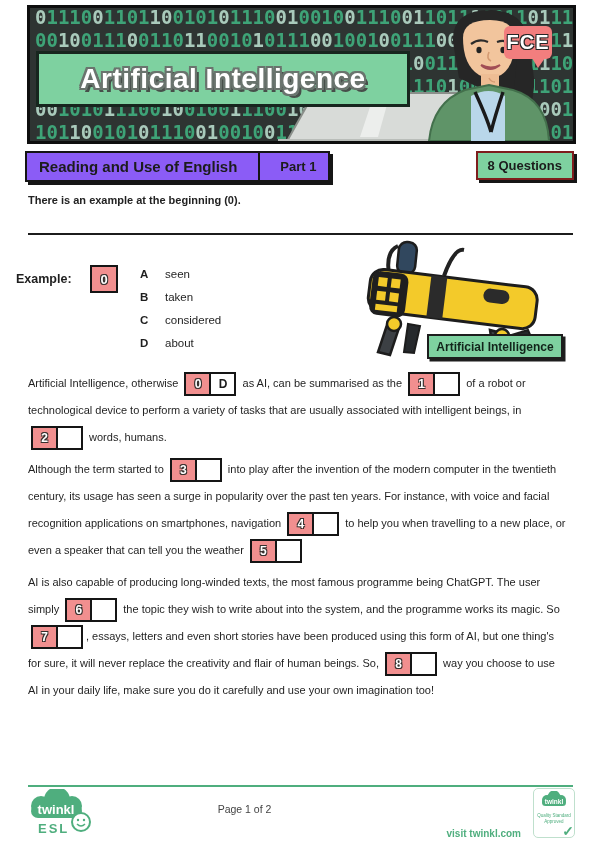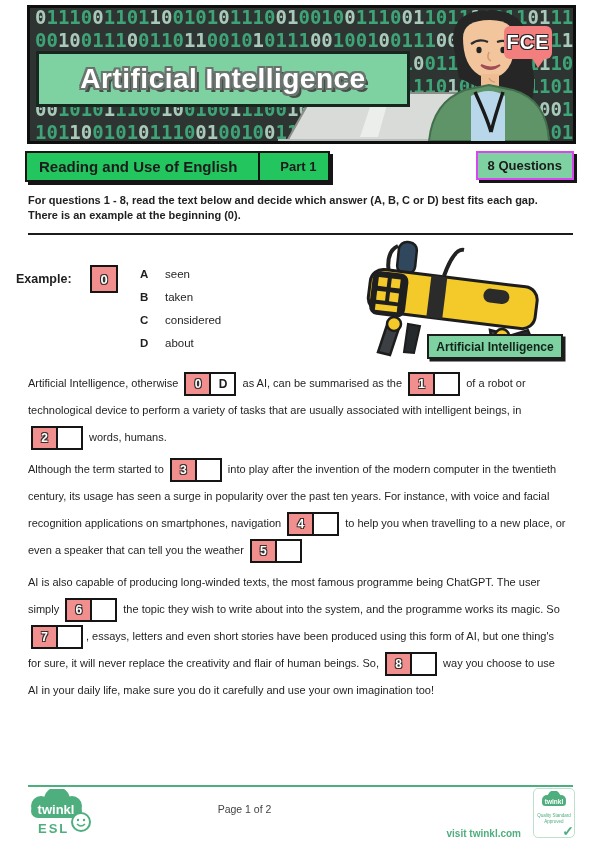--- a/index.html
+++ b/index.html
@@ -24,28 +24,28 @@
   #fce-bubble{position:absolute;right:21px;top:18px;width:48px;height:33px;background:#f27e7e;
               border-radius:6px;display:flex;align-items:center;justify-content:center;}
   #fce-bubble:after{content:"";position:absolute;left:28px;bottom:-9px;width:0;height:0;
               border-left:6px solid transparent;border-right:7px solid transparent;
               border-top:10px solid #f27e7e;}
   #fce-bubble span{color:#fff;font-weight:800;font-size:20px;letter-spacing:1px;
       text-shadow:-1px -1px 0 #262626,1px -1px 0 #262626,-1px 1px 0 #262626,1px 1px 0 #262626;}
 
   
   #section-bar{position:absolute;left:25px;top:151px;height:27px;display:flex;
-               background:#22c55e;border:2px solid #151515;box-shadow:3px 3px 0 #151515;gap:9px;}
+               background:#8b5cf6;border:2px solid #151515;box-shadow:3px 3px 0 #151515;gap:9px;}
   #section-bar .seg1{padding:0 12px;display:flex;align-items:center;
                      font-weight:bold;font-size:15px;color:#1c1c1c;}
   #section-bar .divider{width:2px;background:#151515;}
   #section-bar .seg2{padding:0 11px;display:flex;align-items:center;
                      font-weight:bold;font-size:13px;color:#1c1c1c;}
   #questions-badge{position:absolute;right:27px;top:151px;height:25px;padding:0 10px;
-                   background:#7ed1a0;border:2px solid #d946ef;box-shadow:3px 3px 0 #151515;
+                   background:#7ed1a0;border:2px solid #7f1d1d;box-shadow:3px 3px 0 #151515;
                    display:flex;align-items:center;font-weight:bold;font-size:13px;color:#1c1c1c;}
 
   
   #instructions{position:absolute;left:28px;top:193px;width:545px;
                 font-weight:bold;font-size:11px;line-height:15px;color:#222;}
   #rule{position:absolute;left:28px;top:233px;width:545px;height:2px;background:#1c1c1c;}
 
   
   #example-label{position:absolute;left:16px;top:272px;font-weight:bold;font-size:12.5px;}
   #example-num{position:absolute;left:90px;top:265px;width:24px;height:24px;background:#f18f8f;
@@ -135,21 +135,20 @@
   </div>
 
   <div id="section-bar">
     <div class="seg1">Reading and Use of English</div>
     <div class="divider"></div>
     <div class="seg2">Part 1</div>
   </div>
   <div id="questions-badge">8 Questions</div>
 
   <div id="instructions">
-    <div>For questions 1 - 8, read the text below and decide which answer (A, B, C or D) best fits each gap.</div>
     <div>There is an example at the beginning (0).</div>
   </div>
   <div id="rule"></div>
 
   <div id="example-label">Example:</div>
   <div id="example-num">
     <span class="outline-white">0</span>
   </div>
   <div id="example-options">
       <div class="opt-row">

